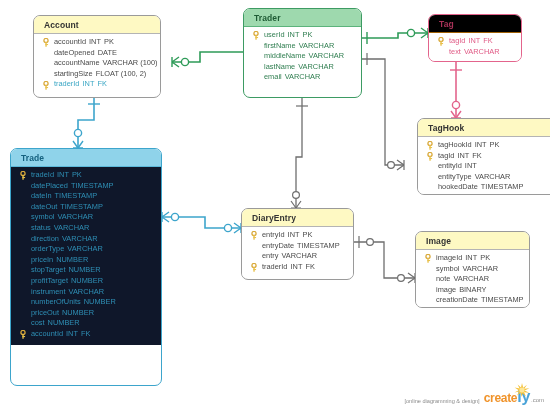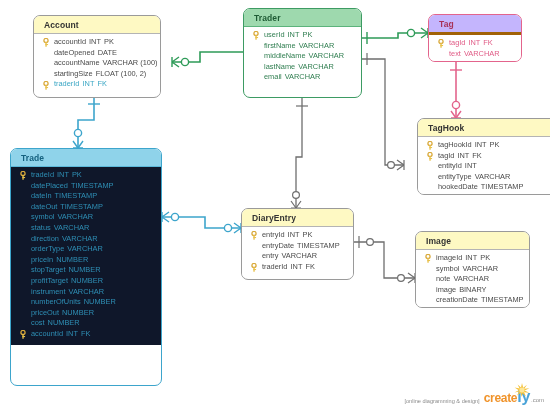--- a/index.html
+++ b/index.html
@@ -64,21 +64,21 @@
   .t-gray .attrs { background: #ffffff; color: #4a4a4a; }
   .t-gray .attr.fk { color: #3aa6c4; }
 
   
   .t-green { border: 1px solid #3d9b63; }
   .t-green .hdr { background: #9ed9ae; color: #1f5c35; border-bottom: 1px solid #5cb37c; }
   .t-green .attrs { background: #ffffff; color: #2e7d4f; }
 
   
   .t-pink { border: 1px solid #e3648c; }
-  .t-pink .hdr { background: #c4b5fd; color: #a83258; border-bottom: 3px solid #a16207; }
+  .t-pink .hdr { background: #000000; color: #a83258; border-bottom: 1px solid #a16207; }
   .t-pink .attrs { background: #ffffff; color: #e05a85; }
 
   
   .t-blue { border: 1px solid #3da5cc; }
   .t-blue .hdr { background: #8fd3ea; color: #14617f; border-bottom: 1px solid #5cb9da; }
   .t-blue .attrs { background: #0f172a; color: #2e8fb5; }
 
   .watermark {
     position: absolute;
     right: 6px;

